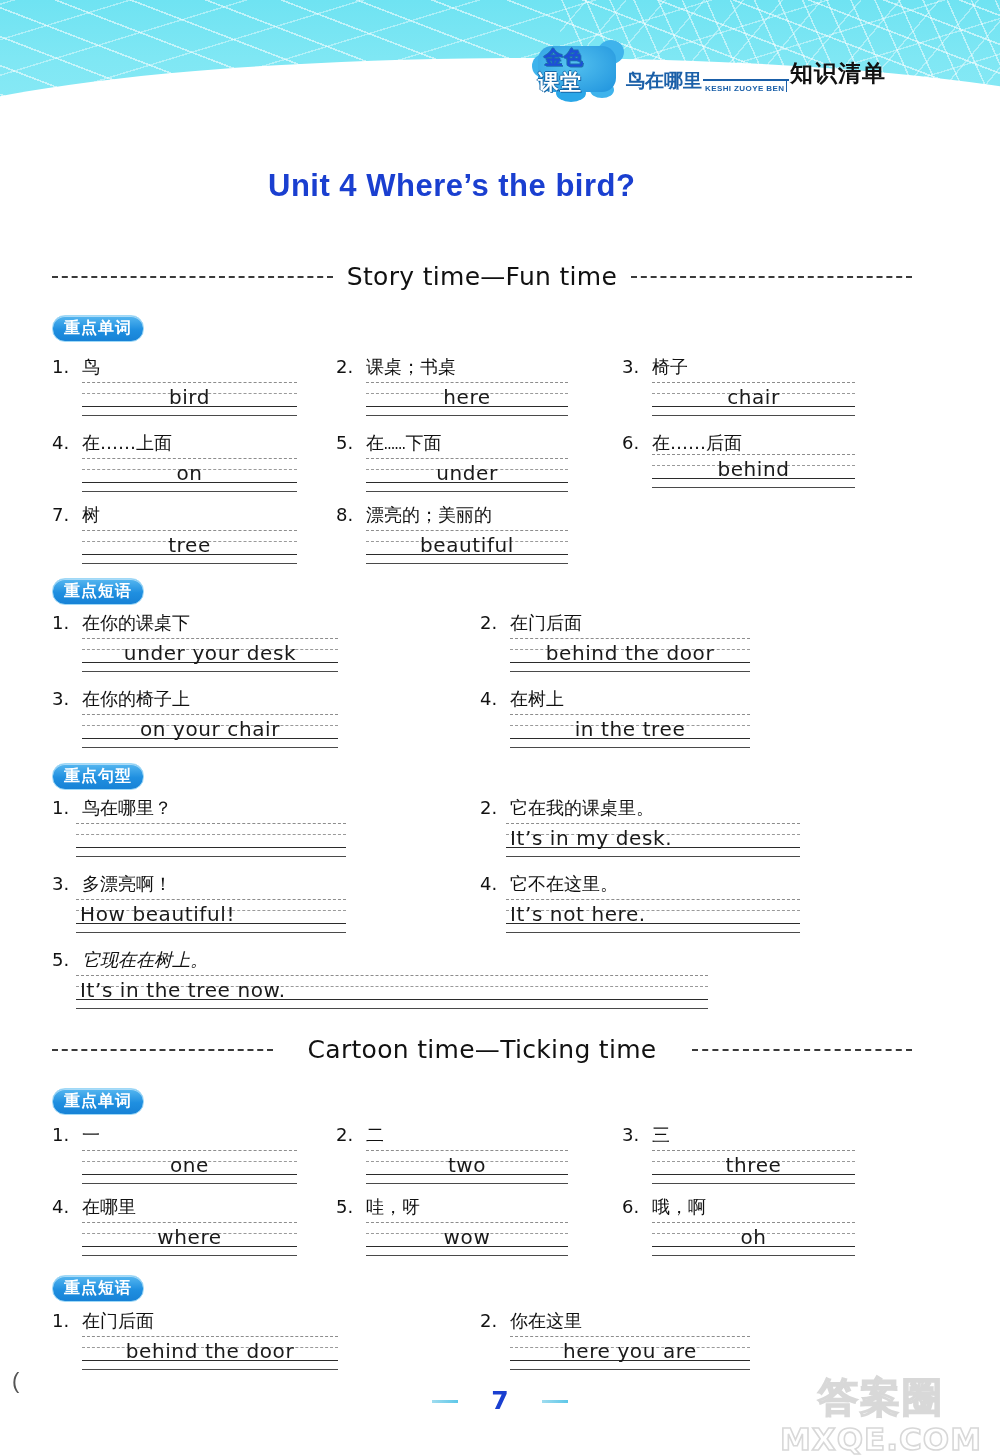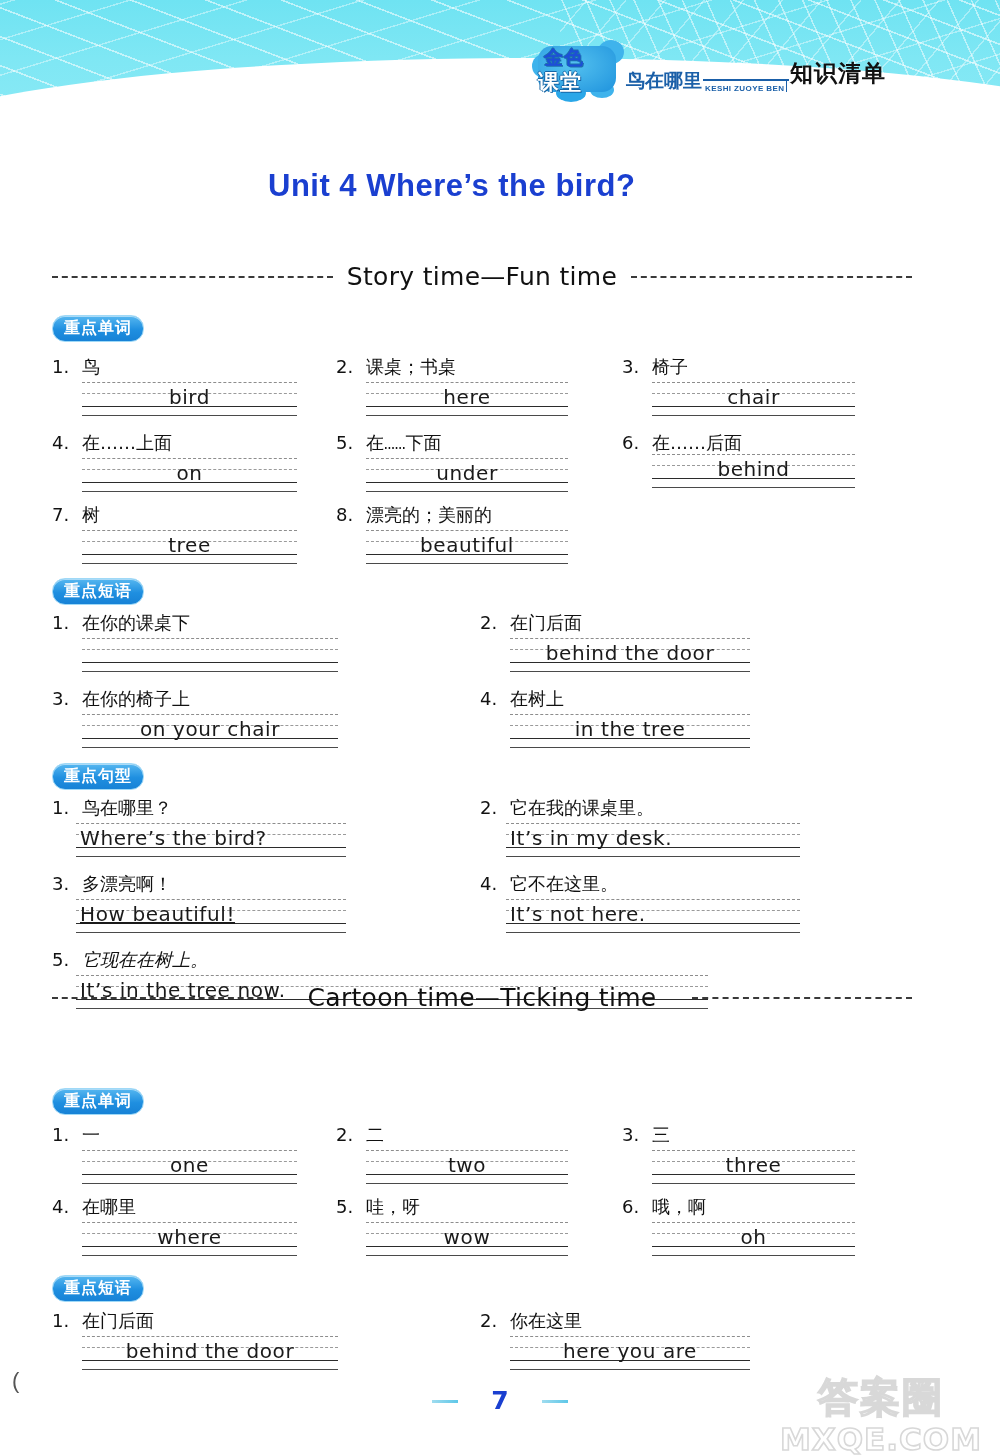--- a/index.html
+++ b/index.html
@@ -235,20 +235,21 @@
 <div class="badge" style="left:52px;top:578px;">重点短语</div>
 
 <div class="entry" style="left:52px;top:612px;width:360px;">
   <span class="num">1.</span>
   <span class="cn" style="left:30px;">在你的课桌下</span>
   <div class="guide" style="left:30px;top:26px;width:256px;">
     <div class="ln l1"></div>
       <div class="ln l2"></div>
       <div class="ln l3"></div>
       <div class="ln l4"></div>
+    <div class="ans">under your desk</div>
   </div>
 </div>
 <div class="entry" style="left:480px;top:612px;width:360px;">
   <span class="num">2.</span>
   <span class="cn" style="left:30px;">在门后面</span>
   <div class="guide" style="left:30px;top:26px;width:240px;">
     <div class="ln l1"></div>
       <div class="ln l2"></div>
       <div class="ln l3"></div>
       <div class="ln l4"></div>
@@ -281,21 +282,20 @@
 <div class="badge" style="left:52px;top:763px;">重点句型</div>
 
 <div class="entry" style="left:52px;top:797px;width:360px;">
   <span class="num">1.</span>
   <span class="cn" style="left:30px;">鸟在哪里？</span>
   <div class="guide" style="left:24px;top:26px;width:270px;">
     <div class="ln l1"></div>
       <div class="ln l2"></div>
       <div class="ln l3"></div>
       <div class="ln l4"></div>
-    <div class="ans left" style="padding-left:4px;">Where’s the bird?</div>
   </div>
 </div>
 <div class="entry" style="left:480px;top:797px;width:360px;">
   <span class="num">2.</span>
   <span class="cn" style="left:30px;">它在我的课桌里。</span>
   <div class="guide" style="left:26px;top:26px;width:294px;">
     <div class="ln l1"></div>
       <div class="ln l2"></div>
       <div class="ln l3"></div>
       <div class="ln l4"></div>
@@ -303,21 +303,21 @@
   </div>
 </div>
 <div class="entry" style="left:52px;top:873px;width:360px;">
   <span class="num">3.</span>
   <span class="cn" style="left:30px;">多漂亮啊！</span>
   <div class="guide" style="left:24px;top:26px;width:270px;">
     <div class="ln l1"></div>
       <div class="ln l2"></div>
       <div class="ln l3"></div>
       <div class="ln l4"></div>
-    <div class="ans left" style="padding-left:4px;text-decoration:underline;">How beautiful!</div>
+    <div class="ans left" style="padding-left:4px;">How beautiful!</div>
   </div>
 </div>
 <div class="entry" style="left:480px;top:873px;width:360px;">
   <span class="num">4.</span>
   <span class="cn" style="left:30px;">它不在这里。</span>
   <div class="guide" style="left:26px;top:26px;width:294px;">
     <div class="ln l1"></div>
       <div class="ln l2"></div>
       <div class="ln l3"></div>
       <div class="ln l4"></div>
@@ -329,21 +329,21 @@
   <span class="cn" style="left:30px;font-style:italic;">它现在在树上。</span>
   <div class="guide" style="left:24px;top:26px;width:632px;">
     <div class="ln l1"></div>
       <div class="ln l2"></div>
       <div class="ln l3"></div>
       <div class="ln l4"></div>
     <div class="ans left" style="padding-left:4px;">It’s in the tree now.</div>
   </div>
 </div>
 
-<div class="divider" style="top:983px;gap:21px;">
+<div class="divider" style="top:1035px;gap:21px;">
   <div class="dash dash-l"></div>
   <div class="dtxt">Cartoon time—Ticking time</div>
   <div class="dash dash-r"></div>
 </div>
 
 <div class="badge" style="left:52px;top:1088px;">重点单词</div>
 
 <div class="entry" style="left:52px;top:1124px;width:250px;">
   <span class="num">1.</span>
   <span class="cn" style="left:30px;">一</span>

